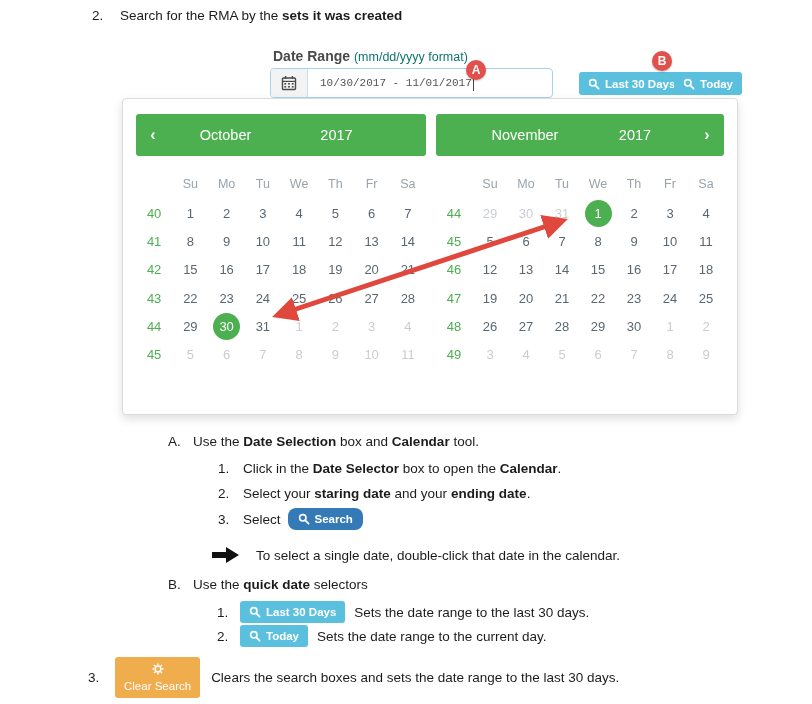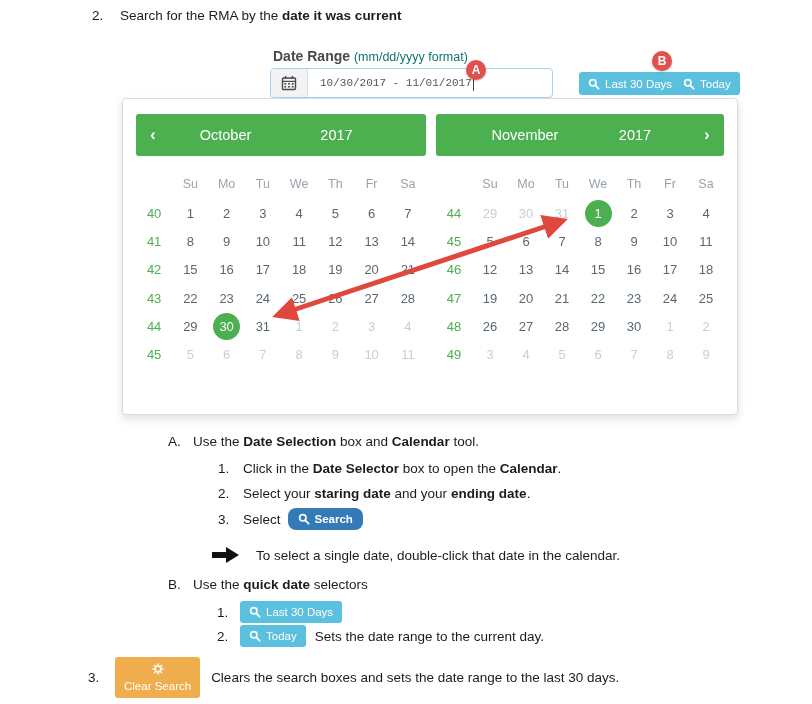--- a/index.html
+++ b/index.html
@@ -26,21 +26,21 @@
   .dr-input{flex:1;display:flex;align-items:center;padding-left:12px;font-size:11px;color:#555;white-space:nowrap;font-family:Liberation Mono, monospace;}
   .caret{display:inline-block;width:1px;height:15px;background:#444;margin-left:1px;}
 
   
   .badge{position:absolute;width:20px;height:20px;border-radius:50%;background:var(--red);color:#fff;font-size:12px;font-weight:bold;display:flex;align-items:center;justify-content:center;z-index:30;box-shadow:0 1px 2px rgba(0,0,0,.25);}
   .badge-a{left:466px;top:60px;}
   .badge-b{left:652px;top:51px;}
 
   
   .btn{display:inline-flex;align-items:center;gap:5px;color:#fff;border-radius:3px;white-space:nowrap;cursor:pointer;}
-  .btn-cyan{background:var(--cyan);font-size:11.5px;font-weight:normal;padding:5px 9px;}
+  .btn-cyan{background:var(--cyan);font-size:11.5px;font-weight:bold;padding:5px 9px;}
   .btn-blue{background:var(--blue);font-size:11.5px;font-weight:bold;padding:5px 10px;border-radius:8px;text-align:center;}
   .btn-orange{background:var(--orange);font-size:11.5px;padding:6px 9px;border-radius:3px;}
   .top-btn-30{position:absolute;left:579px;top:72px;height:23px;}
   .top-btn-today{position:absolute;left:674px;top:72px;height:23px;}
 
   
   .panel{position:absolute;left:122px;top:98px;width:616px;height:317px;background:#fff;border:1px solid #dcdcdc;border-radius:4px;box-shadow:0 4px 10px rgba(0,0,0,.13);z-index:5;}
   .month{position:absolute;top:0;}
   .m0{left:13px;width:290px;}
   .m1{left:313px;width:288px;}
@@ -77,21 +77,21 @@
 
   .icon{flex:none;display:inline-flex;}
 </style>
 </head>
 <body>
 
 <div class="page">
 
   <div class="step2">
     <span class="marker">2.</span>
-    <span class="rich"><span>Search for the RMA by the </span><b>date it was current</b></span>
+    <span class="rich"><span>Search for the RMA by the </span><b>sets it was created</b></span>
   </div>
 
   <div class="dr-label">
     <span class="lbl">Date Range</span>
     <span class="hint">(mm/dd/yyyy format)</span>
   </div>
 
   <div class="input-group">
     <div class="addon">
       <span class="icon">
@@ -495,20 +495,21 @@
     <span class="marker">1.</span>
     <span class="btn btn-cyan">
       <span class="icon">
         <svg width="12" height="12" viewBox="0 0 12 12">
             <circle cx="4.8" cy="4.8" r="3.2" fill="none" stroke="#fff" stroke-width="1.6"></circle>
             <line x1="7.3" y1="7.3" x2="10.6" y2="10.6" stroke="#fff" stroke-width="1.8" stroke-linecap="round"></line>
           </svg>
       </span>
       <span>Last 30 Days</span>
     </span>
+    <span>Sets the date range to the last 30 days.</span>
   </div>
   <div class="line lineB2">
     <span class="marker">2.</span>
     <span class="btn btn-cyan">
       <span class="icon">
         <svg width="12" height="12" viewBox="0 0 12 12">
             <circle cx="4.8" cy="4.8" r="3.2" fill="none" stroke="#fff" stroke-width="1.6"></circle>
             <line x1="7.3" y1="7.3" x2="10.6" y2="10.6" stroke="#fff" stroke-width="1.8" stroke-linecap="round"></line>
           </svg>
       </span>

